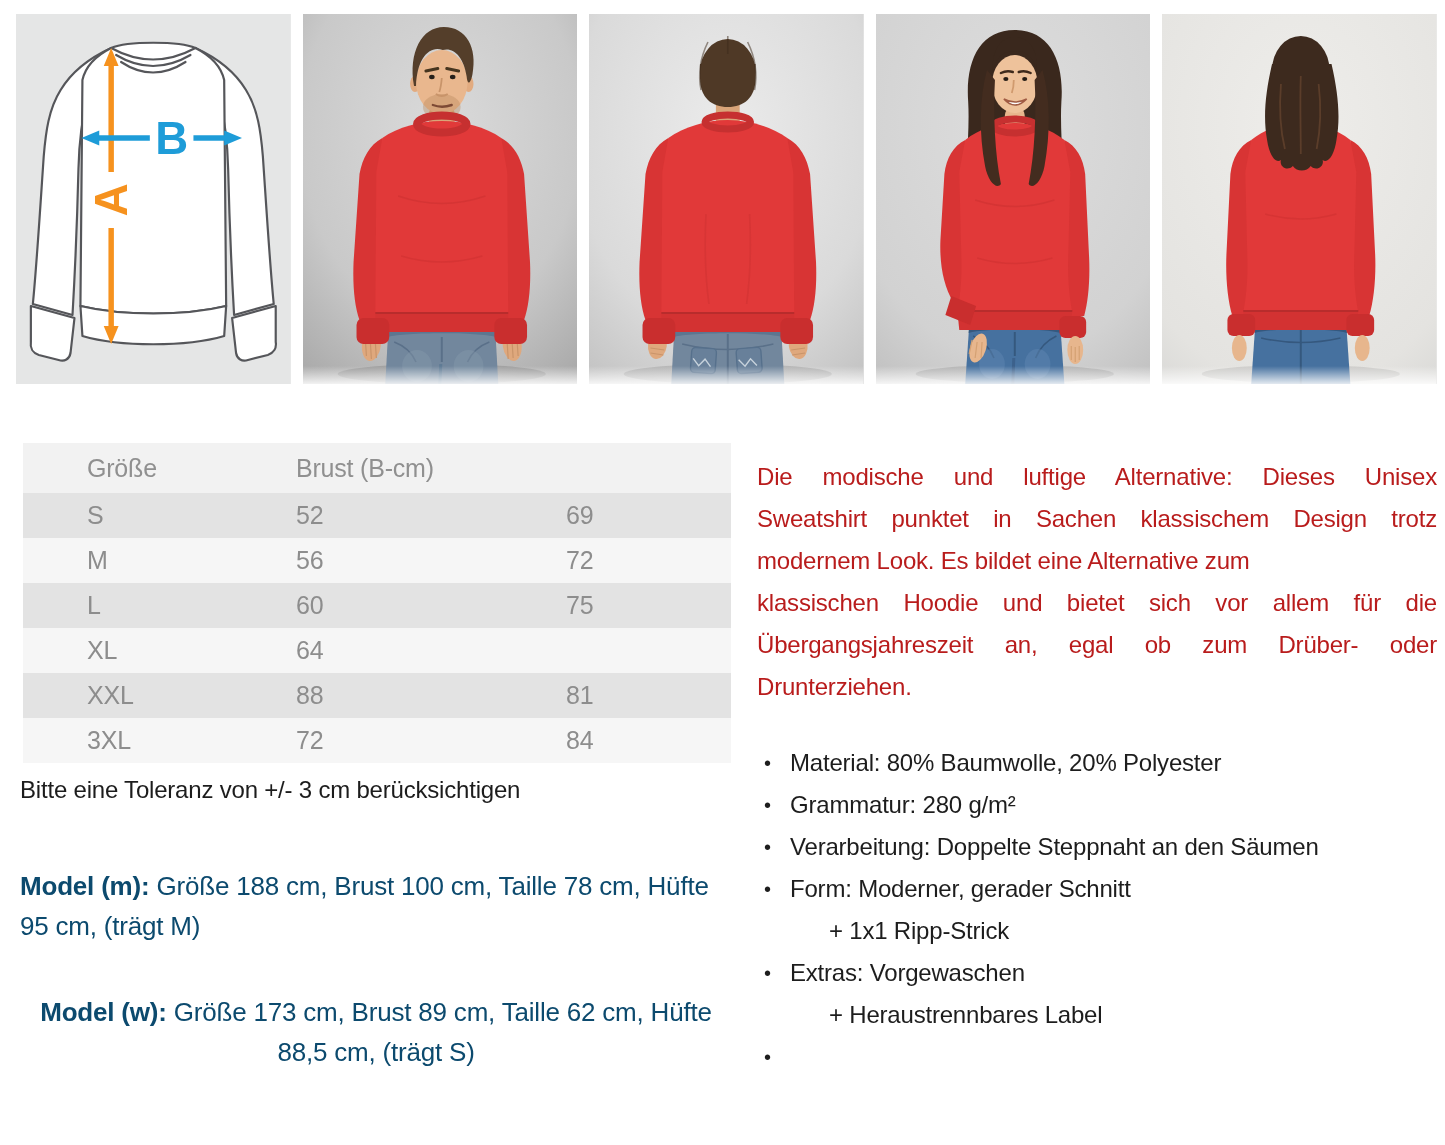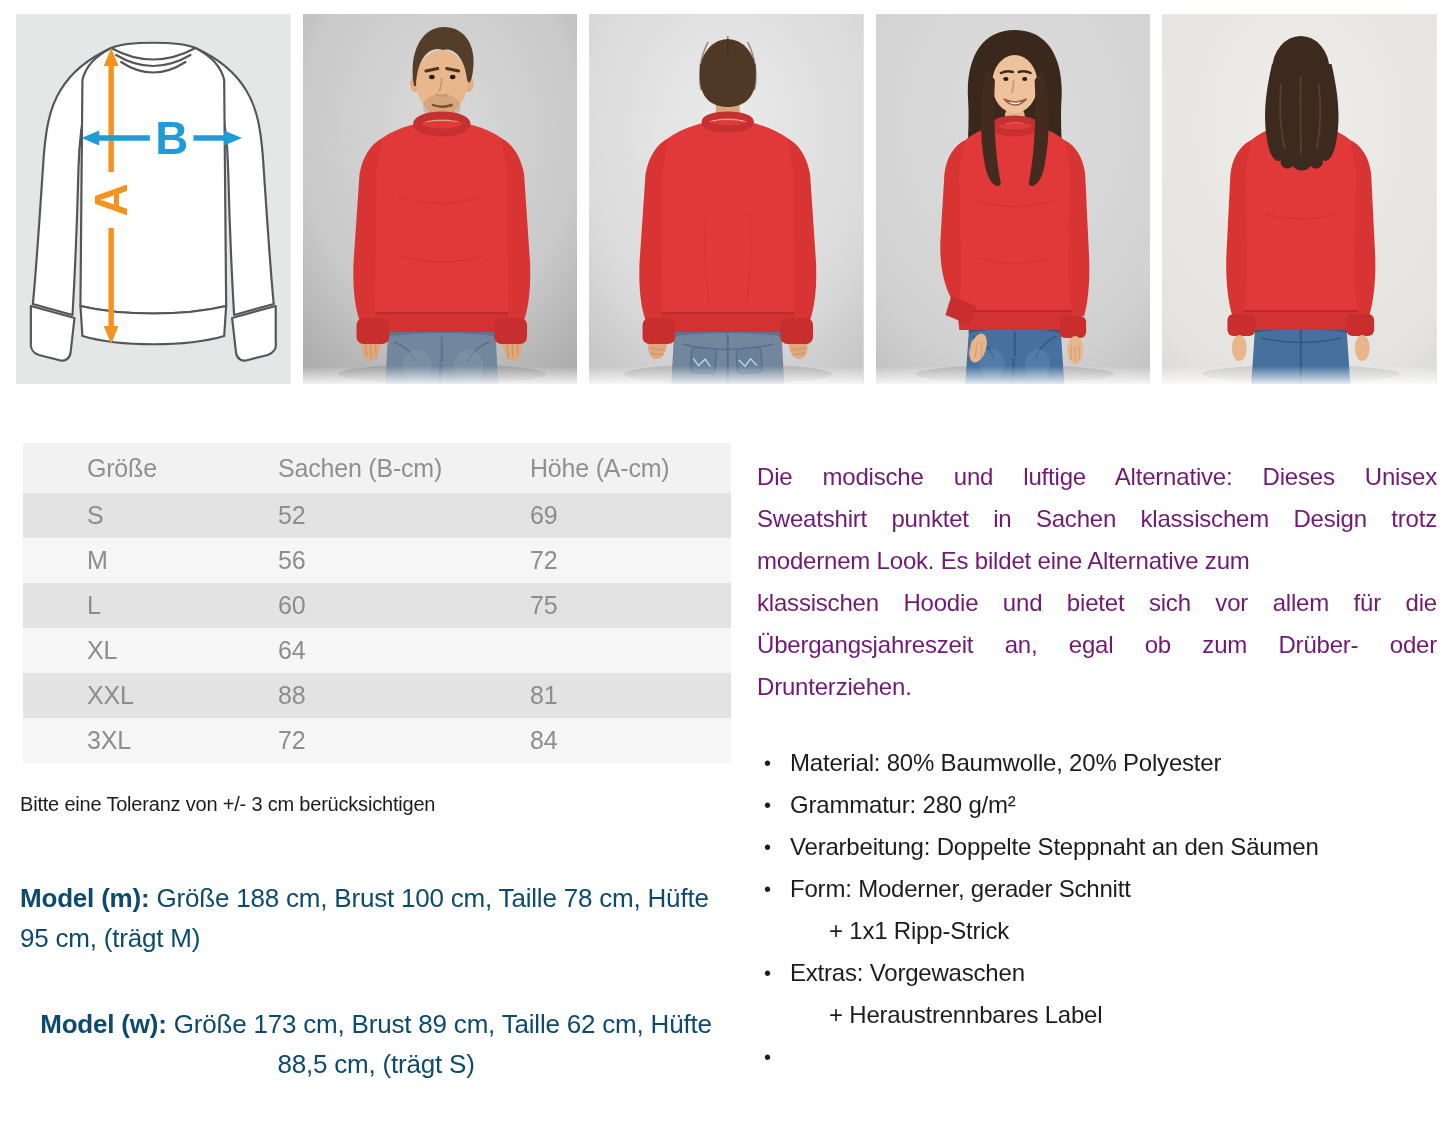--- a/index.html
+++ b/index.html
@@ -12,37 +12,37 @@
   .panel { flex:1; height:370px; position:relative; overflow:hidden; background:#eee; }
   .panel svg { display:block; width:100%; height:100%; }
 
   
   .content { display:flex; margin-top:59px; padding:0 8px 0 20px; }
   .col-left  { width:717px; flex:none; }
   .col-right { flex:1; padding:13px 0 0 20px; }
 
   
   .size-table { width:708px; margin-left:3px; font-size:25px; color:#8d8d8d; letter-spacing:-0.2px; }
-  .trow { display:grid; grid-template-columns:247px 252px 209px; height:45px; line-height:45px; }
+  .trow { display:grid; grid-template-columns:247px 252px 209px; height:45px; line-height:45px;gap:18px; }
   .trow.thead { height:50px; line-height:50px; background:#f2f2f2; color:#909090; }
   .trow.dark  { background:#e3e3e3; }
   .trow.light { background:#f6f6f6; }
   .tcell { padding-left:8px; overflow:hidden; white-space:nowrap; }
   .tcell:first-child { padding-left:64px; }
 
-  .tolerance { margin-top:30px; font-size:20px; letter-spacing:-0.2px; color:#1c1c1c; }
+  .tolerance { margin-top:13px; font-size:24px; letter-spacing:-0.2px; color:#1c1c1c; }
 
   .model { margin-top:62px; width:712px; font-size:26px; line-height:40px; letter-spacing:-0.2px; color:#0c4a6e; }
   .model + .model { margin-top:46px;text-align:center; }
   .model b { font-weight:bold; }
   .model span { white-space:pre-wrap; }
 
   
   .description { width:100%; }
-  .desc-line { font-size:24px; line-height:42px; letter-spacing:-0.2px; color:#701a75; white-space:nowrap; }
+  .desc-line { font-size:24px; line-height:42px; letter-spacing:-0.2px; color:#b91c1c; white-space:nowrap; }
   .desc-line.just { white-space:normal; text-align:justify; text-align-last:justify; }
 
   .features { margin-top:34px; }
   .feature { display:flex; font-size:24px; line-height:42px; letter-spacing:-0.2px; color:#1d1d1d; }
   .feature .fmark { width:33px; flex:none; padding-left:7px; font-size:20px; }
   .feature .ftext { white-space:pre-wrap; }
   .feature.cont { padding-left:72px;align-items:flex-end; }
 </style>
 </head>
 <body>
@@ -304,22 +304,21 @@
       </svg>
     </div>
   </div>
 
   <div class="content">
 
     <div class="col-left">
       <div class="size-table">
         <div class="trow thead">
           <div class="tcell">Größe</div>
-          <div class="tcell">Sachen (B-cm)</div>
-          <div class="tcell">Höhe (A-cm)</div>
+          <div class="tcell">Brust (B-cm)</div>
         </div>
         <div class="trow dark">
           <div class="tcell">S</div>
           <div class="tcell">52</div>
           <div class="tcell">69</div>
         </div>
         <div class="trow light">
           <div class="tcell">M</div>
           <div class="tcell">56</div>
           <div class="tcell">72</div>

